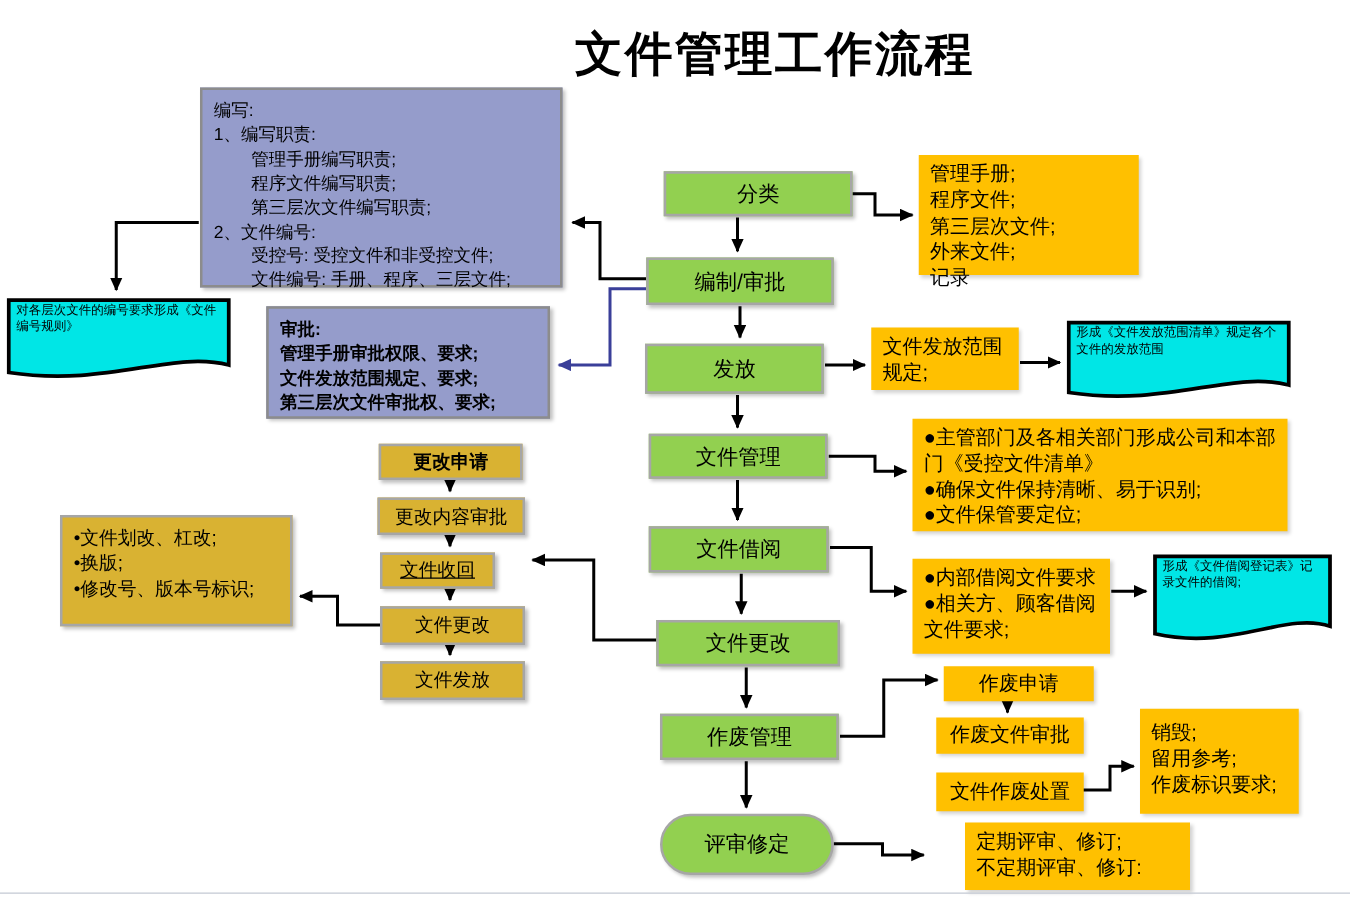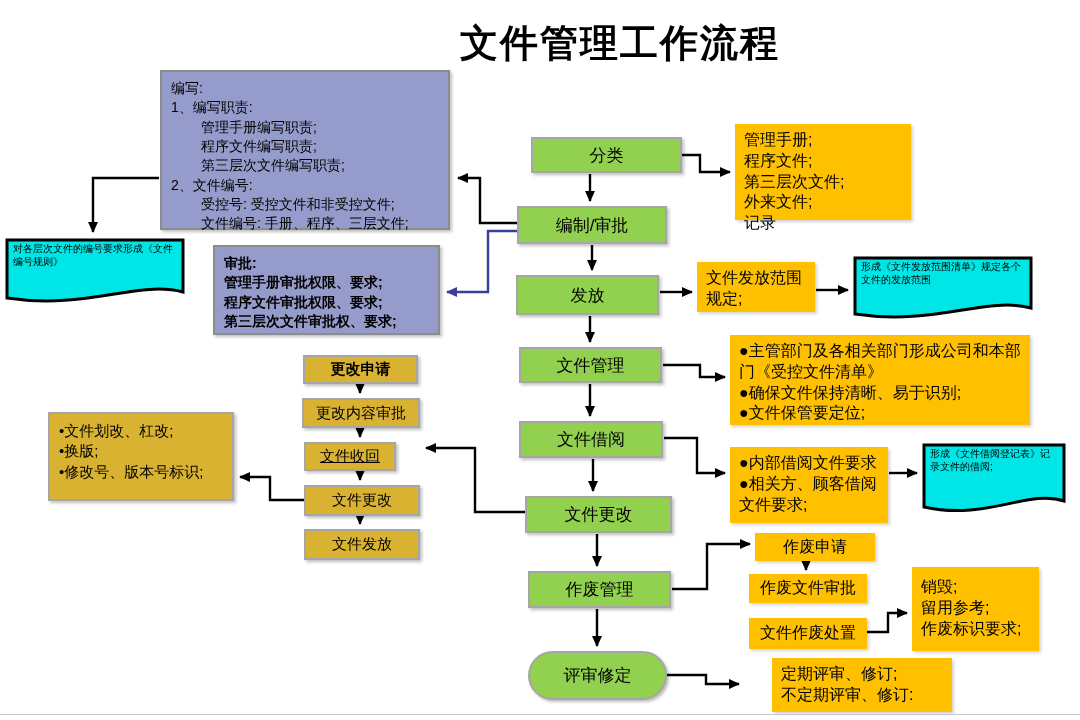--- a/index.html
+++ b/index.html
@@ -101,21 +101,21 @@
     <div class="ind">程序文件编写职责;</div>
     <div class="ind">第三层次文件编写职责;</div>
     <div>2、文件编号:</div>
     <div class="ind">受控号: 受控文件和非受控文件;</div>
     <div class="ind">文件编号: 手册、程序、三层文件;</div>
   </div>
 
   <div class="abs purple boldall" style="left:213px;top:245px;width:227px;height:90px;">
     <div>审批:</div>
     <div>管理手册审批权限、要求;</div>
-    <div>程序文件审批权限、要求;</div>
+    <div>文件发放范围规定、要求;</div>
     <div>第三层次文件审批权、要求;</div>
   </div>
 
   <div class="flag" style="left:5px;top:238px;width:180px;height:70px;">
     <svg width="180" height="70">
       <path d="M2,2 L178,2 L178,54 C132,42 82,72 2,60 Z" fill="#00E6E6" stroke="#000" stroke-width="3"></path>
     </svg>
     <div class="ftext">对各层次文件的编号要求形成《文件编号规则》</div>
   </div>
 

